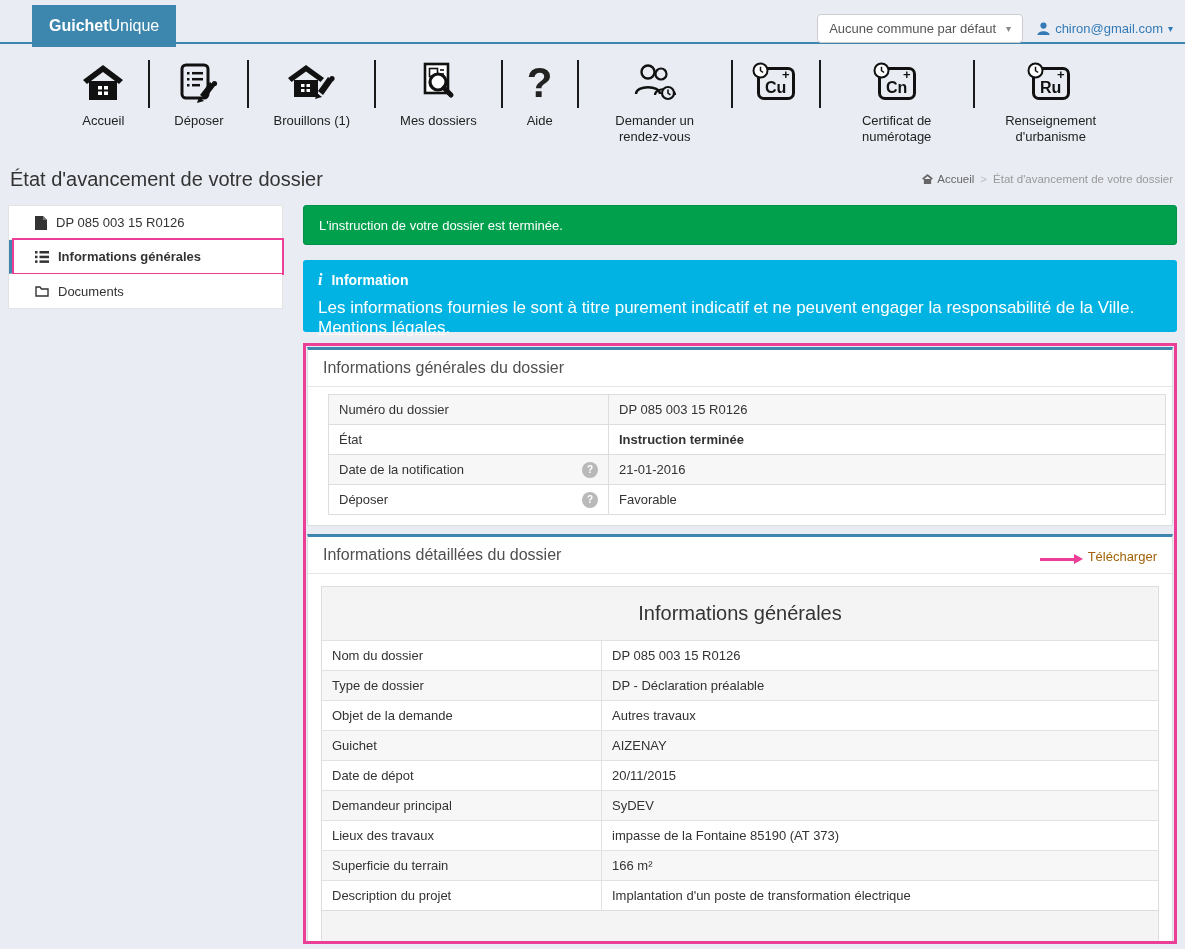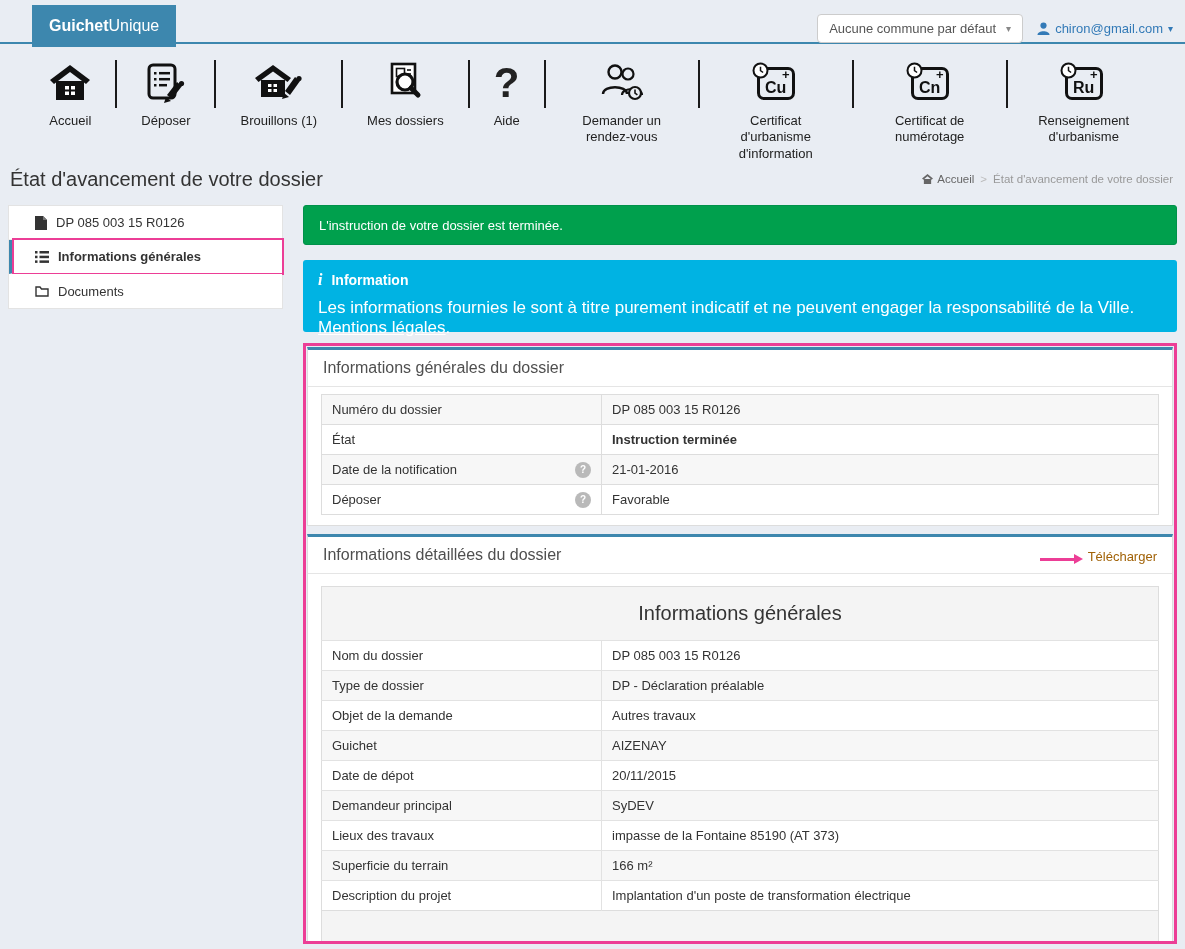--- a/index.html
+++ b/index.html
@@ -65,21 +65,21 @@
   .panel { background:#fff; border:1px solid #ddd; border-top:3px solid #3d87ae; }
   .panel-heading { padding:9px 15px; font-size:16px; color:#4f4f4f; border-bottom:1px solid #e5e5e5;
                    display:flex; align-items:flex-end; }
   .panel-heading .spacer { flex:1; }
   .download-link { color:#a16207; font-size:13px; text-decoration:none; cursor:pointer; }
   .arrow-annotation { display:inline-flex; align-items:center; margin-right:5px; }
   .arrow-annotation .shaft { width:34px; height:3px; background:#ec3e96; }
   .arrow-annotation .head { width:0; height:0; border-left:9px solid #ec3e96;
                             border-top:5px solid transparent; border-bottom:5px solid transparent; }
 
-  table.kv { border-collapse:collapse; width:calc(100% - 26px); margin:7px 13px 10px; border:1px solid #ddd; font-size:13px; }
+  table.kv { border-collapse:collapse; width:calc(100% - 26px); margin:7px 20px 10px; border:1px solid #ddd; font-size:13px; }
   table.kv td { height:30px; padding:0 10px; border-top:1px solid #ddd; }
   table.kv tr:first-child td { border-top:none; }
   table.kv td.k { width:280px; border-right:1px solid #ddd; }
   table.kv td.k .k-inner { display:flex; align-items:center; }
   table.kv td.k .k-inner .spacer { flex:1; }
   table.kv td.v.strong { font-weight:bold; }
   .help-badge { width:16px; height:16px; border-radius:50%; background:#b9b9b9; color:#fff; font-size:10px;
                 font-weight:bold; display:flex; align-items:center; justify-content:center; cursor:pointer; }
 
   table.kv.striped-odd  tr:nth-child(odd)  td { background:#f7f7f7; }
@@ -211,21 +211,20 @@
       <div class="icon-box">
         <div class="cert-badge">
           <span>Cu</span>
           <span class="plus">+</span>
           <svg class="clock" width="17" height="17" viewBox="0 0 17 17">
             <circle cx="8.5" cy="8.5" r="7" fill="#fff" stroke="#111" stroke-width="2"></circle>
             <path d="M8.5 4.8 v3.9 l2.6 1.8" stroke="#111" stroke-width="1.5" fill="none"></path>
           </svg>
         </div>
       </div>
-      <div class="nav-label">Certificat d'urbanisme d'information</div>
     </div>
     <div class="nav-sep"></div>
 
     <div class="nav-item">
       <div class="icon-box">
         <div class="cert-badge">
           <span>Cn</span>
           <span class="plus">+</span>
           <svg class="clock" width="17" height="17" viewBox="0 0 17 17">
             <circle cx="8.5" cy="8.5" r="7" fill="#fff" stroke="#111" stroke-width="2"></circle>

